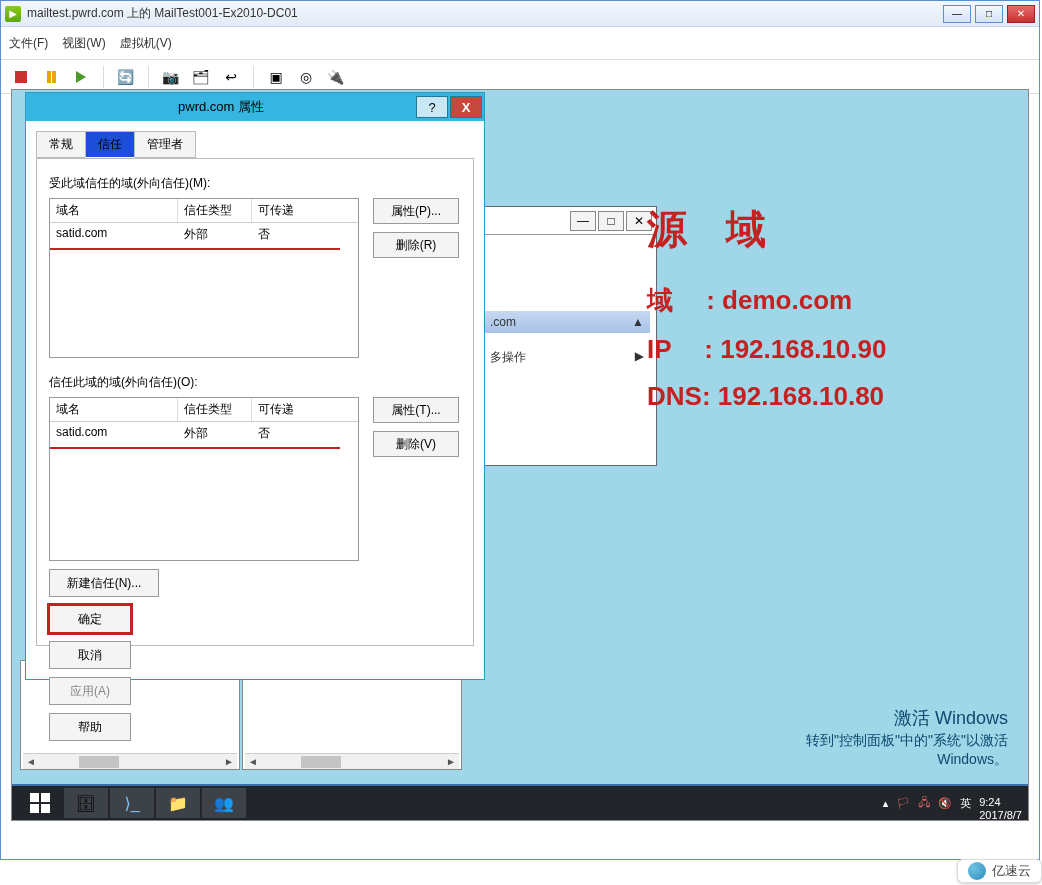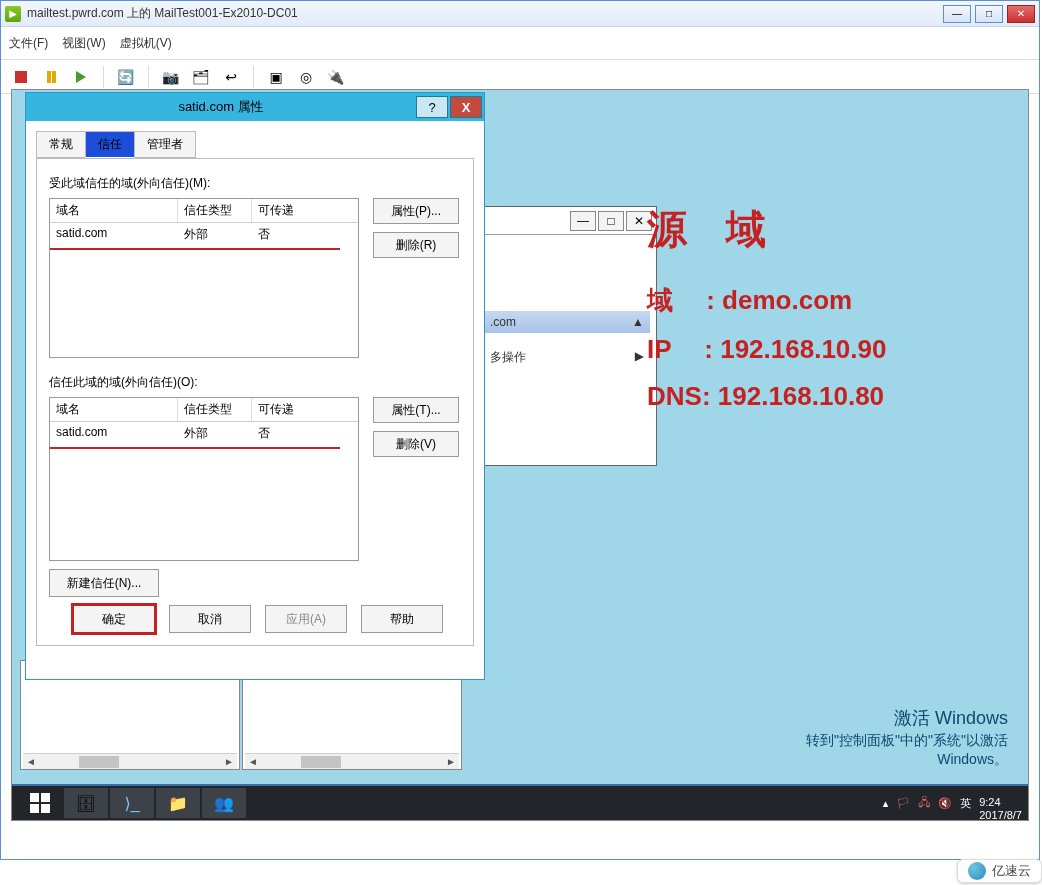--- a/index.html
+++ b/index.html
@@ -70,21 +70,21 @@
 .td-row { display:flex; padding:3px 0; }
 .td { padding:0 6px; }
 .td.c1 { width:128px; } .td.c2 { width:74px; } .td.c3 { flex:1; }
 .red-underline { height:2px; background:#c62121; margin:2px 0 0 0; width:290px; }
 
 .side-btns { display:flex; flex-direction:column; gap:8px; }
 .side-btn { width:86px; height:26px; font-size:12px; border:1px solid #999; background:#f4f4f4; }
 
 .new-trust { width:110px; height:28px; font-size:12px; border:1px solid #999; background:#f4f4f4; margin-top:8px; }
 
-.dlg-btns { display:flex; gap:14px; justify-content:flex-end; margin:8px 18px 0 0; }
+.dlg-btns { display:flex; gap:8px; justify-content:flex-end; margin:8px 18px 0 0;flex-direction:column; }
 .dlg-btn { width:82px; height:28px; font-size:12px; border:1px solid #999; background:#f4f4f4; }
 .dlg-btn.disabled { color:#888; }
 .highlight { outline:3px solid #c62121; outline-offset:-1px; }
 
 
 .watermark { position:absolute; right:20px; bottom:50px; color:#0c4a6e; font-size:14px; text-align:right; line-height:1.4; }
 .watermark .w1 { font-size:18px; }
 .edition { position:absolute; right:14px; bottom:4px; color:#e8f2f7; font-size:13px; text-align:right; line-height:1.3; }
 
 
@@ -178,21 +178,21 @@
 
     <div class="overlay-red">
       <div class="big">源 域</div>
       <div class="row">域　 : demo.com</div>
       <div class="row">IP　 : 192.168.10.90</div>
       <div class="row">DNS: 192.168.10.80</div>
     </div>
 
     <div class="dlg">
       <div class="dlg-title">
-        <span class="dlg-title-text">satid.com 属性</span>
+        <span class="dlg-title-text">pwrd.com 属性</span>
         <div class="hb help">?</div>
         <div class="hb xbtn">X</div>
       </div>
       <div class="tabstrip">
         <div class="tab">常规</div>
         <div class="tab active">信任</div>
         <div class="tab">管理者</div>
       </div>
       <div class="tab-body">
 

